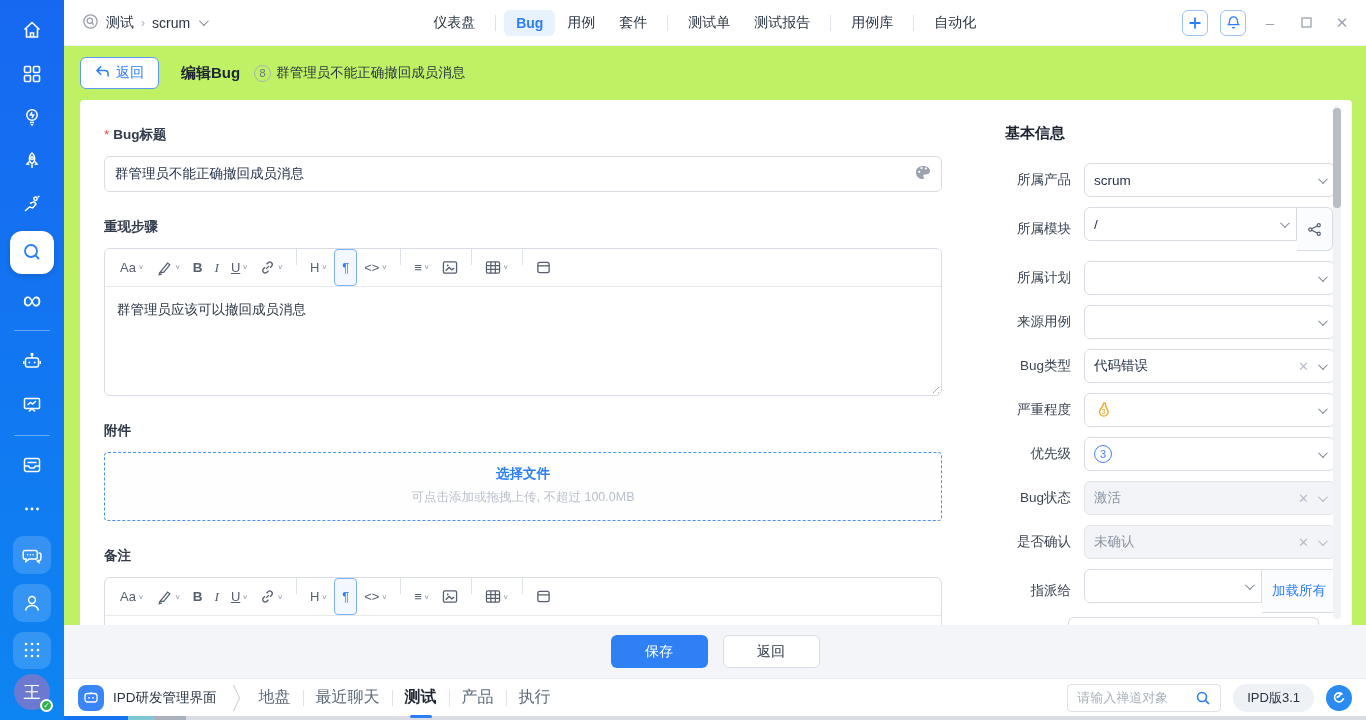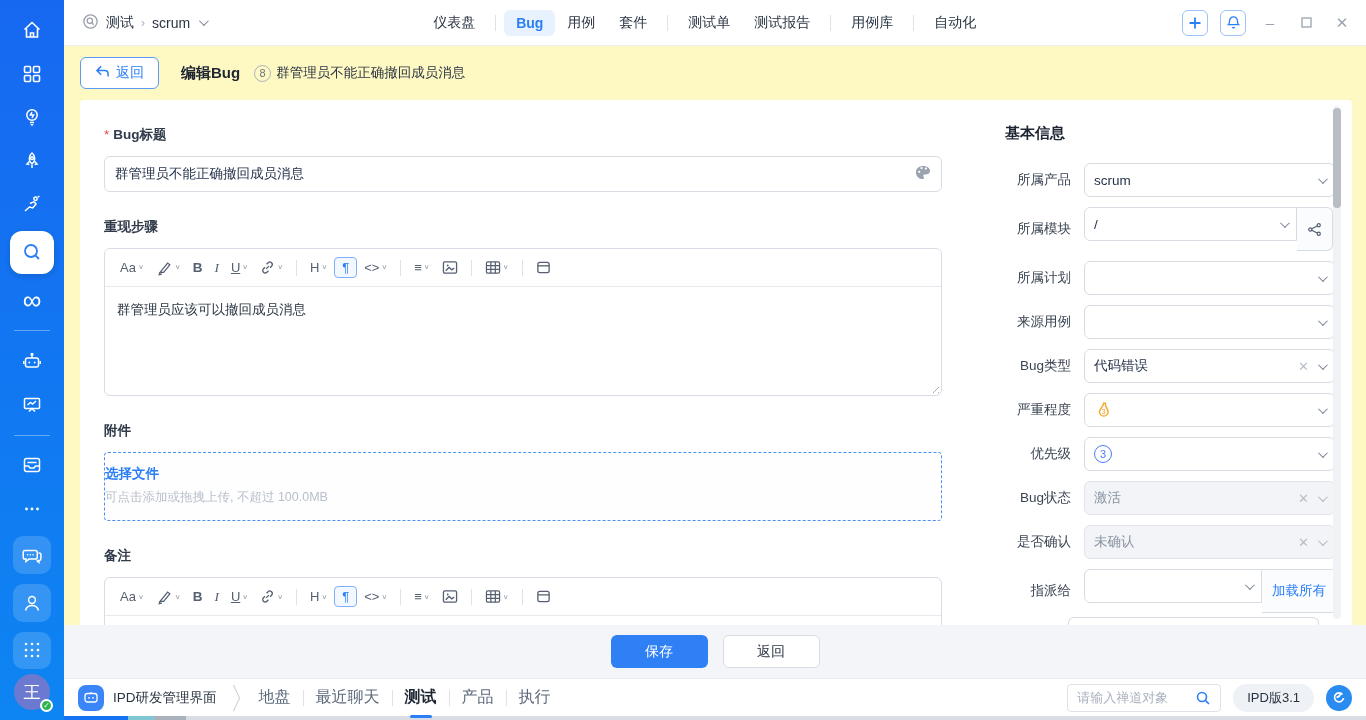--- a/index.html
+++ b/index.html
@@ -27,49 +27,49 @@
   .crumb .chev { margin-left:2px; }
   .tabs { display:flex; align-items:center; margin-left:215px; }
   .tab { padding:5px 12px; font-size:14px; color:#2a3442; border-radius:6px; cursor:pointer; white-space:nowrap; }
   .tab.active { background:#e8f2ff; color:#2b7ff6; font-weight:bold; }
   .vdiv { width:1px; height:16px; background:#dfe3e9; margin:0 8px; }
   .top-right { margin-left:auto; display:flex; align-items:center; gap:12px; }
   .sq-btn { width:26px; height:26px; border:1px solid #9cc2fb; border-radius:6px; display:flex; align-items:center; justify-content:center; color:#2b7ff6; cursor:pointer; background:#fff; }
   .win-ctl { color:#9aa3af; font-size:15px; width:24px; text-align:center; cursor:pointer; }
 
   
-  .page { flex:1; position:relative; background:#fef9c3; min-height:0; }
+  .page { flex:1; position:relative; background:#bef264; min-height:0; }
   .page-header { height:54px; display:flex; align-items:center; padding:0 16px; }
   .back-btn { display:flex; align-items:center; gap:6px; border:1px solid #5c98f8; color:#2b7ff6; background:#fff; border-radius:6px; padding:6px 14px; font-size:14px; cursor:pointer; }
   .ph-title { font-size:15px; font-weight:bold; color:#1f2633; margin-left:22px; }
   .ph-badge { width:17px; height:17px; border:1px solid #aab2bd; border-radius:50%; color:#6a7380; font-size:11px; display:flex; align-items:center; justify-content:center; margin-left:14px; }
   .ph-sub { font-size:13.5px; color:#2a3442; margin-left:5px; }
 
   
   .card { position:absolute; left:16px; right:14px; top:54px; bottom:53px; background:#fff; border-radius:4px 4px 0 0; display:flex; overflow:hidden;gap:23px; }
   .form-col { width:862px; padding:26px 0 0 24px; flex-shrink:0; }
   .f-label { font-size:13.5px; font-weight:bold; color:#303a49; margin-bottom:12px; }
   .f-label .req { color:#e5484d; margin-right:4px; font-weight:normal; }
   .title-input { width:838px; height:36px; border:1px solid #d7dce3; border-radius:6px; display:flex; align-items:center; padding:0 10px; margin-bottom:26px; }
   .title-input input { flex:1; border:none; outline:none; font-size:13.5px; color:#24324a; font-family:inherit; background:transparent; }
 
   .editor { width:838px; border:1px solid #d8dde5; border-radius:6px; margin-bottom:26px; overflow:hidden; }
-  .etb { display:flex; align-items:center; height:38px; padding:0 10px; border-bottom:1px solid #e6e9ee; gap:2px; color:#556070; }
+  .etb { display:flex; height:38px; padding:0 10px; border-bottom:1px solid #e6e9ee; gap:2px; color:#556070; }
   .ebtn { display:flex; align-items:center; gap:2px; padding:3px 5px; border-radius:4px; cursor:pointer; font-size:13px; color:#556070; }
   .ebtn b { font-size:13.5px; } .ebtn i { font-size:13.5px; font-family:"Liberation Serif",serif; }
   .ebtn .u { text-decoration:underline; }
   .ebtn.para { border:1px solid #7fb0f9; color:#2b7ff6; background:#f3f8ff; padding:2px 7px; }
   .mini-chev { font-size:8px; color:#98a1ae; transform:scaleY(.8); }
   .etb .vdiv { margin:0 6px; }
   .ebody { position:relative; padding:14px 12px; font-size:13.5px; color:#2a3442; }
   .ebody.steps { height:108px; }
   .ebody.notes { height:40px; padding-top:10px; }
   .resize { position:absolute; right:2px; bottom:2px; width:10px; height:10px; background:repeating-linear-gradient(135deg,transparent 0 2.5px,#a7aeb9 2.5px 3.5px); clip-path:polygon(100% 0,100% 100%,0 100%); }
 
-  .upload { width:838px; border:1.5px dashed #4a90f7; border-radius:4px; padding:12px 0 14px; margin-bottom:26px; cursor:pointer; background:#fefeff; }
+  .upload { width:838px; border:1.5px dashed #4a90f7; border-radius:4px; text-align:center; padding:12px 0 14px; margin-bottom:26px; cursor:pointer; background:#fefeff; }
   .upload .choose { color:#2b7ff6; font-size:13.5px; font-weight:bold; margin-bottom:6px; }
   .upload .hint { color:#b9c0cb; font-size:12.5px; }
 
   
   .info-col { width:380px; padding:24px 0 0 28px; position:relative; }
   .info-head { font-size:15px; font-weight:bold; color:#1f2633; margin-bottom:20px; margin-left:12px; }
   .irow { display:flex; align-items:center; margin-bottom:10px; }
   .ilabel { width:78px; text-align:right; font-size:13.5px; color:#3a4452; margin-right:13px; flex-shrink:0; }
   .ctl { width:251px; height:34px; border:1px solid #d7dce3; border-radius:6px; background:#fff; display:flex; align-items:center; padding:0 9px; font-size:13.5px; color:#24324a; cursor:pointer; position:relative; }
   .ctl.disabled { background:#f2f4f7; color:#8a93a2; border-color:#e0e4ea; }

